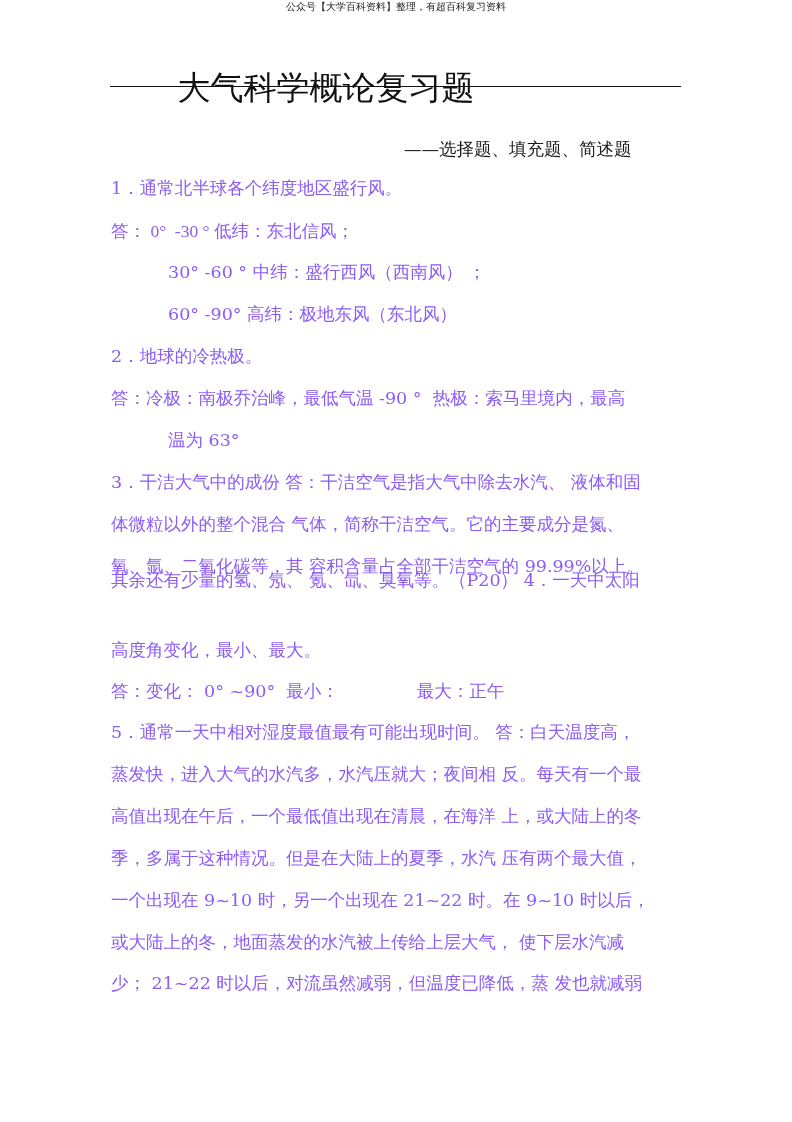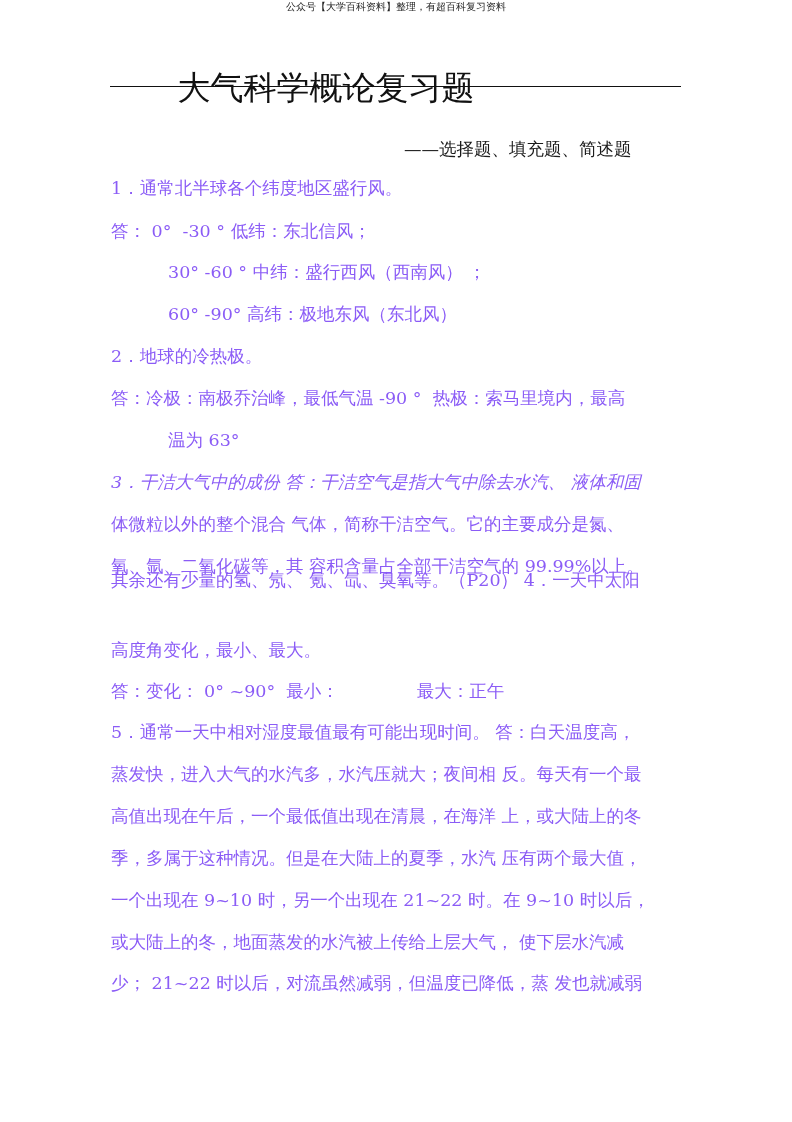--- a/index.html
+++ b/index.html
@@ -66,29 +66,29 @@
 </head>
 <body>
 
 <div class="page-header">公众号【大学百科资料】整理，有超百科复习资料</div>
 
 <div class="title-rule"></div>
 <div class="doc-title">大气科学概论复习题</div>
 <div class="doc-subtitle">——选择题、填充题、简述题</div>
 
 <div class="line" style="top:176px;">1．通常北半球各个纬度地区盛行风。</div>
-<div class="line" style="top:219px;">答： 0°  -30 ° 低纬：东北信风；</div>
+<div class="line" style="top:219px;font-family:Liberation Serif, serif;">答： 0°  -30 ° 低纬：东北信风；</div>
 <div class="line indent" style="top:260px;">30° -60 ° 中纬：盛行西风（西南风） ；</div>
 <div class="line indent" style="top:302px;">60° -90° 高纬：极地东风（东北风）</div>
 
 <div class="line" style="top:344px;">2．地球的冷热极。</div>
 <div class="line" style="top:386px;">答：冷极：南极乔治峰，最低气温 -90 °  热极：索马里境内，最高</div>
 <div class="line indent" style="top:428px;">温为 63°</div>
 
-<div class="line" style="top:470px;font-style:italic;">3．干洁大气中的成份 答：干洁空气是指大气中除去水汽、 液体和固</div>
+<div class="line" style="top:470px;">3．干洁大气中的成份 答：干洁空气是指大气中除去水汽、 液体和固</div>
 <div class="line" style="top:512px;">体微粒以外的整个混合 气体，简称干洁空气。它的主要成分是氮、</div>
 <div class="line" style="top:554px;">氧、氩、二氧化碳等，其 容积含量占全部干洁空气的 99.99%以上。</div>
 <div class="line" style="top:568px;">其余还有少量的氢、氖、 氪、氙、臭氧等。（P20） 4．一天中太阳</div>
 
 <div class="line" style="top:638px;">高度角变化，最小、最大。</div>
 <div class="line" style="top:679px;text-align:right;">答：变化： 0° ~90°  最小：              最大：正午</div>
 
 <div class="line" style="top:720px;">5．通常一天中相对湿度最值最有可能出现时间。 答：白天温度高，</div>
 <div class="line" style="top:762px;">蒸发快，进入大气的水汽多，水汽压就大；夜间相 反。每天有一个最</div>
 <div class="line" style="top:804px;">高值出现在午后，一个最低值出现在清晨，在海洋 上，或大陆上的冬</div>

